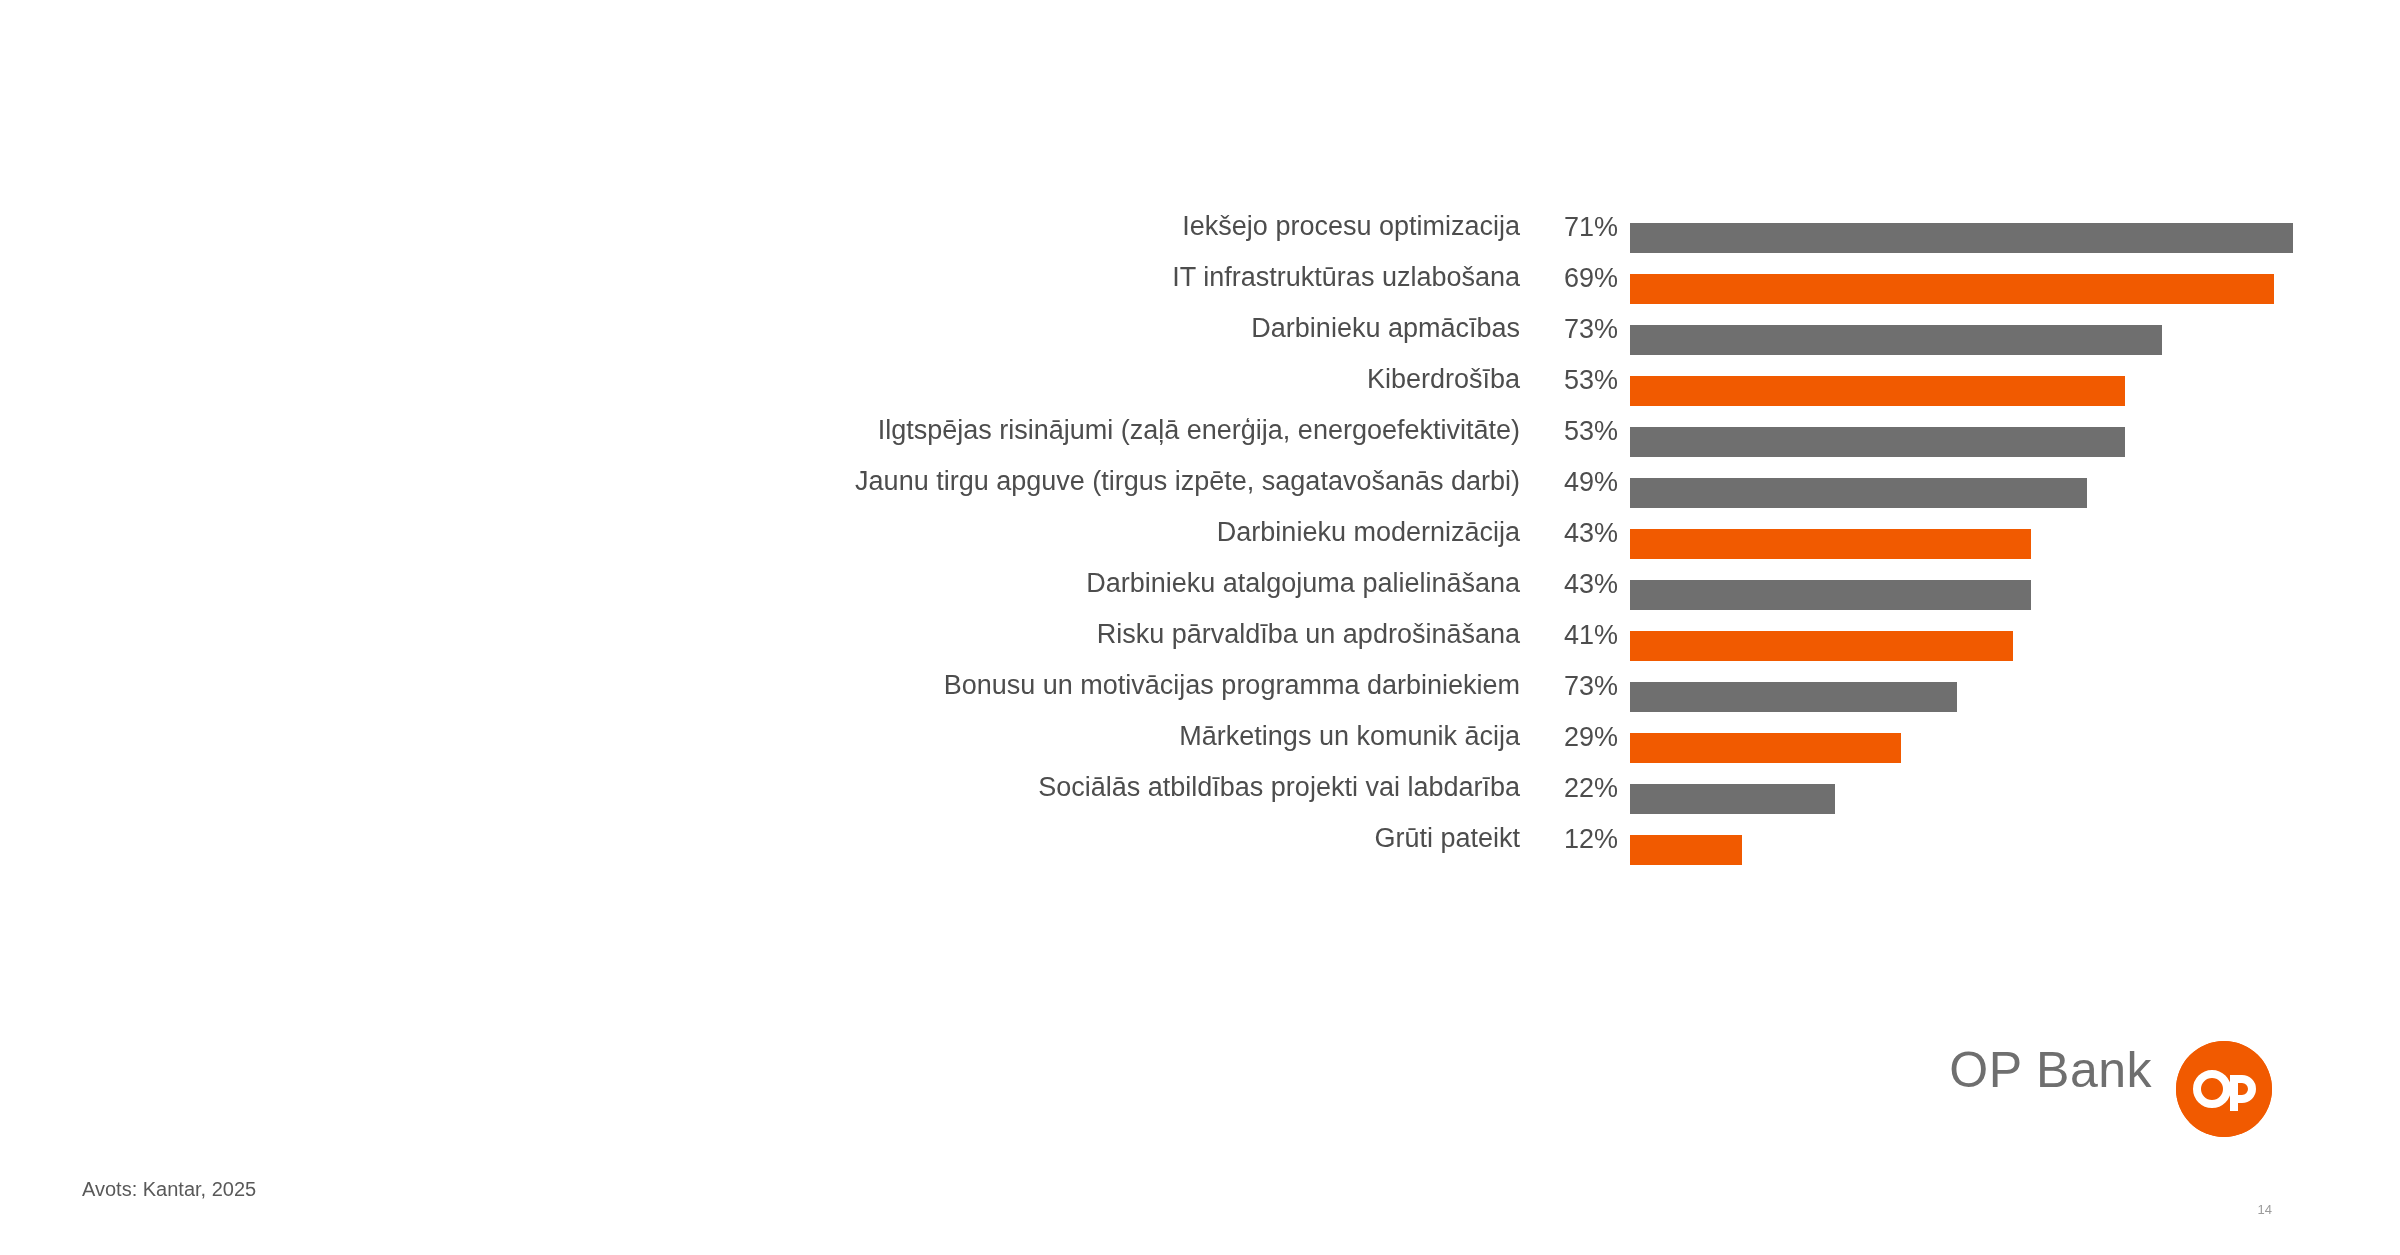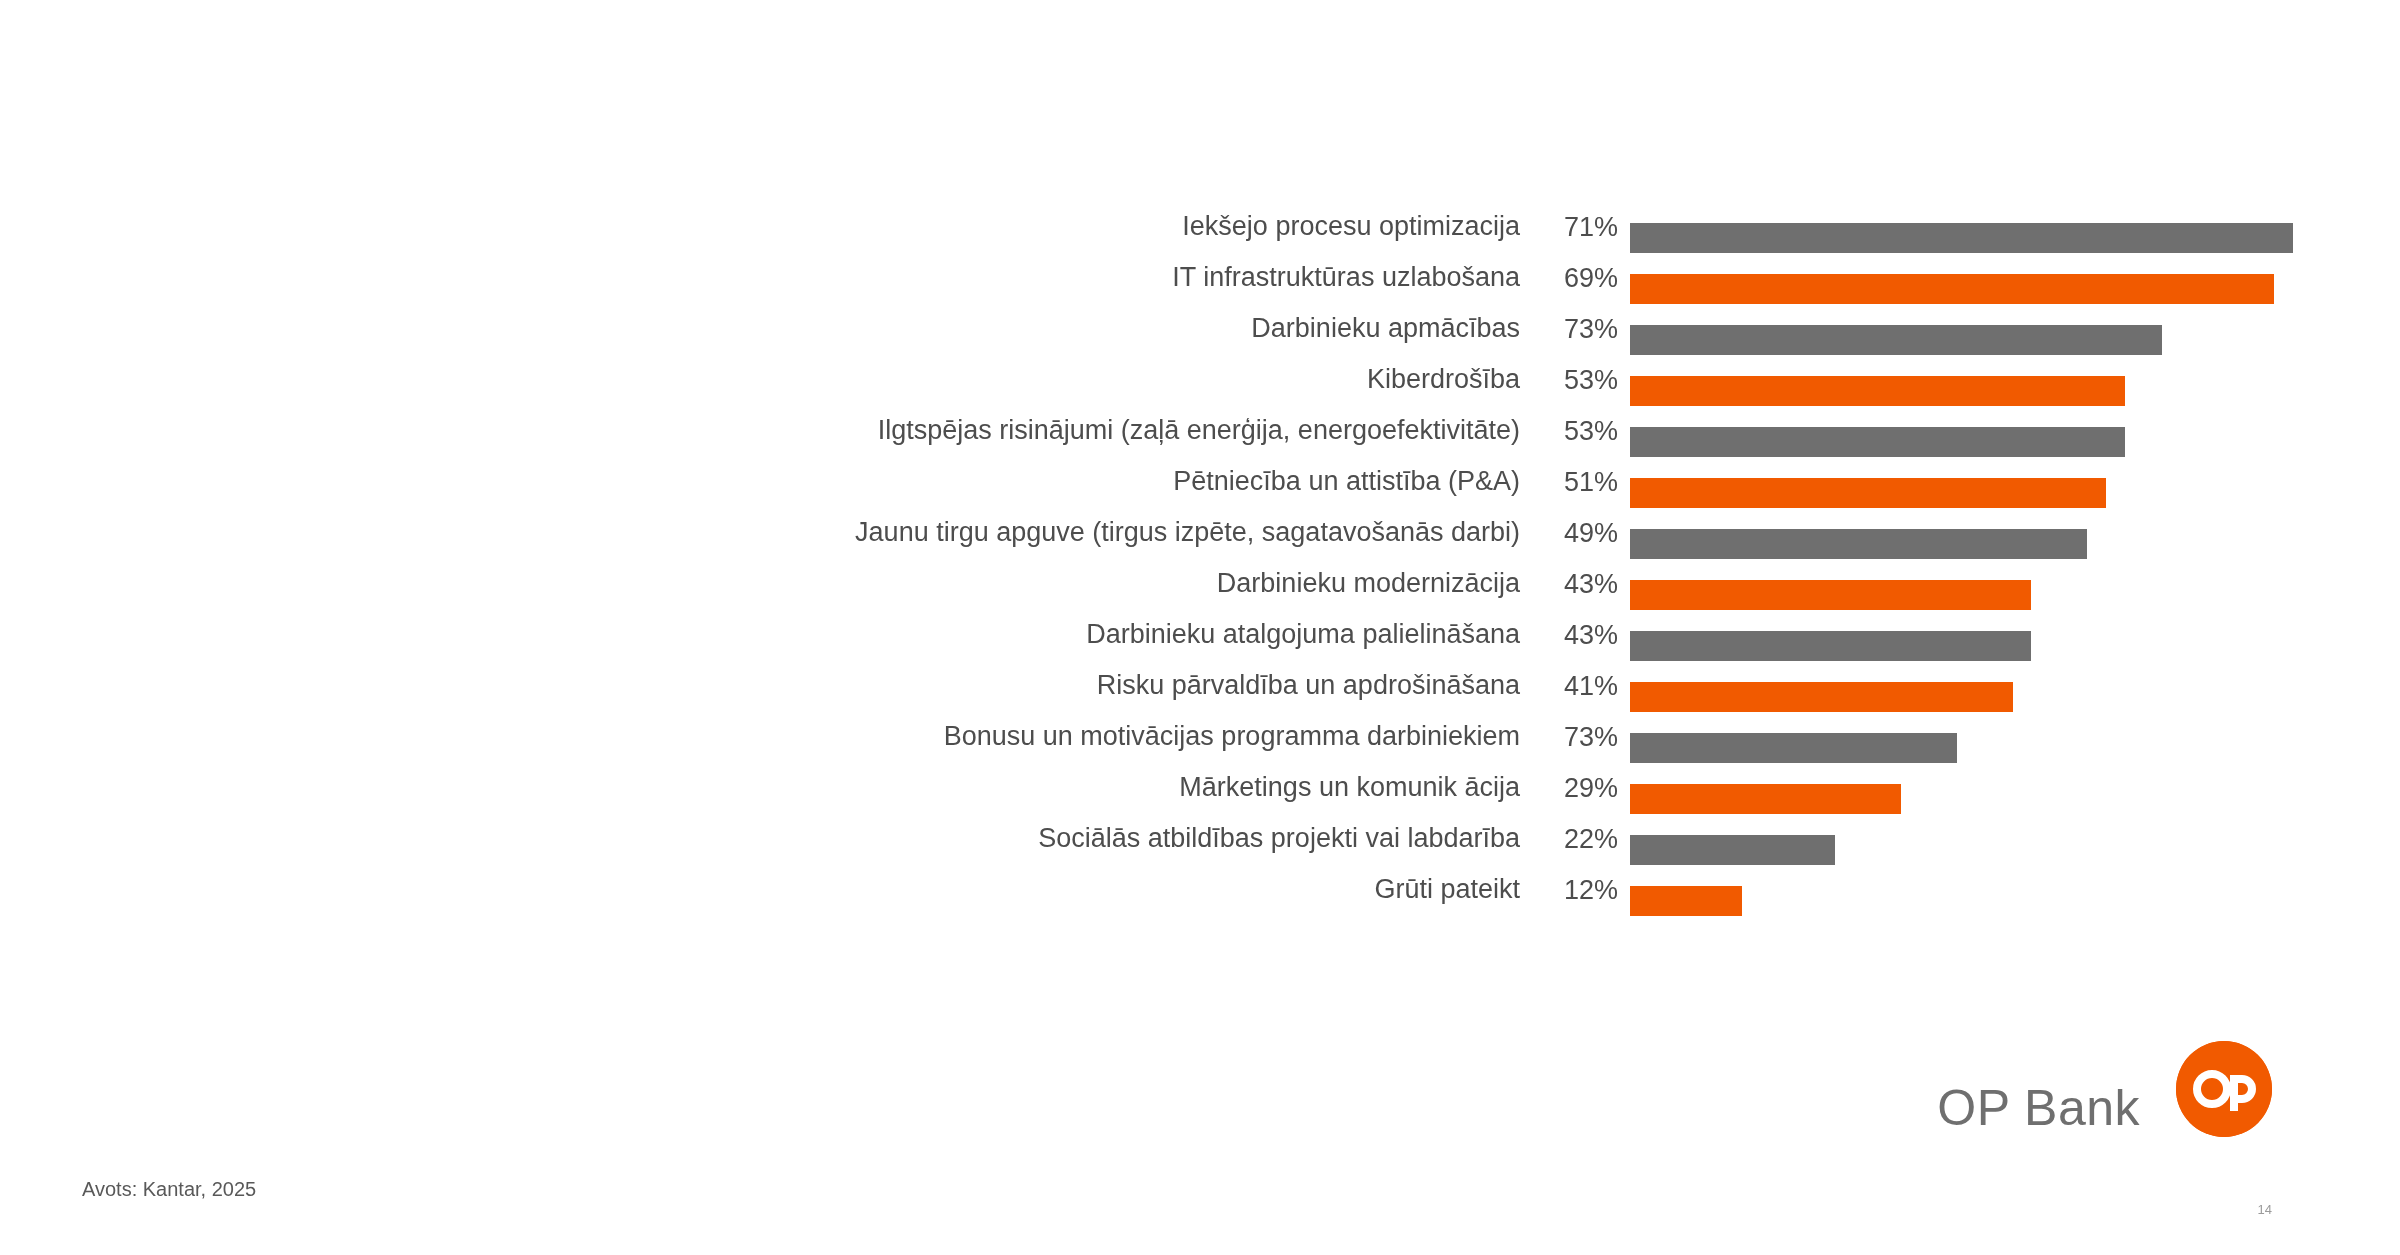--- a/index.html
+++ b/index.html
@@ -90,22 +90,22 @@
     font-size: 20px;
     color: #595959;
   }
 
   
   .logo {
     position: absolute;
     right: 128px;
     bottom: 118px;
     display: flex;
-    align-items: flex-end;
-    gap: 36px;
+    align-items: flex-start;
+    gap: 24px;
   }
   .logo-text {
     font-size: 50px;
     color: #6f6f6f;
     letter-spacing: 0.5px;
   }
   .logo-mark {
     width: 96px;
     height: 96px;
     border-radius: 50%;
@@ -156,27 +156,20 @@
         <div class="row-value">53%</div>
         <div class="bar-track">
           <div class="bar" style="width: 494.667px; background: rgb(241, 90, 0);"></div>
         </div>
       </div>
       <div class="row">
         <div class="row-label">Ilgtspējas risinājumi (zaļā enerģija, energoefektivitāte)</div>
         <div class="row-value">53%</div>
         <div class="bar-track">
           <div class="bar" style="width: 494.667px; background: rgb(111, 111, 111);"></div>
-        </div>
-      </div>
-      <div class="row">
-        <div class="row-label">Pētniecība un attistība (P&amp;A)</div>
-        <div class="row-value">51%</div>
-        <div class="bar-track">
-          <div class="bar" style="width: 476px; background: rgb(241, 90, 0);"></div>
         </div>
       </div>
       <div class="row">
         <div class="row-label">Jaunu tirgu apguve (tirgus izpēte, sagatavošanās darbi)</div>
         <div class="row-value">49%</div>
         <div class="bar-track">
           <div class="bar" style="width: 457.333px; background: rgb(111, 111, 111);"></div>
         </div>
       </div>
       <div class="row">

